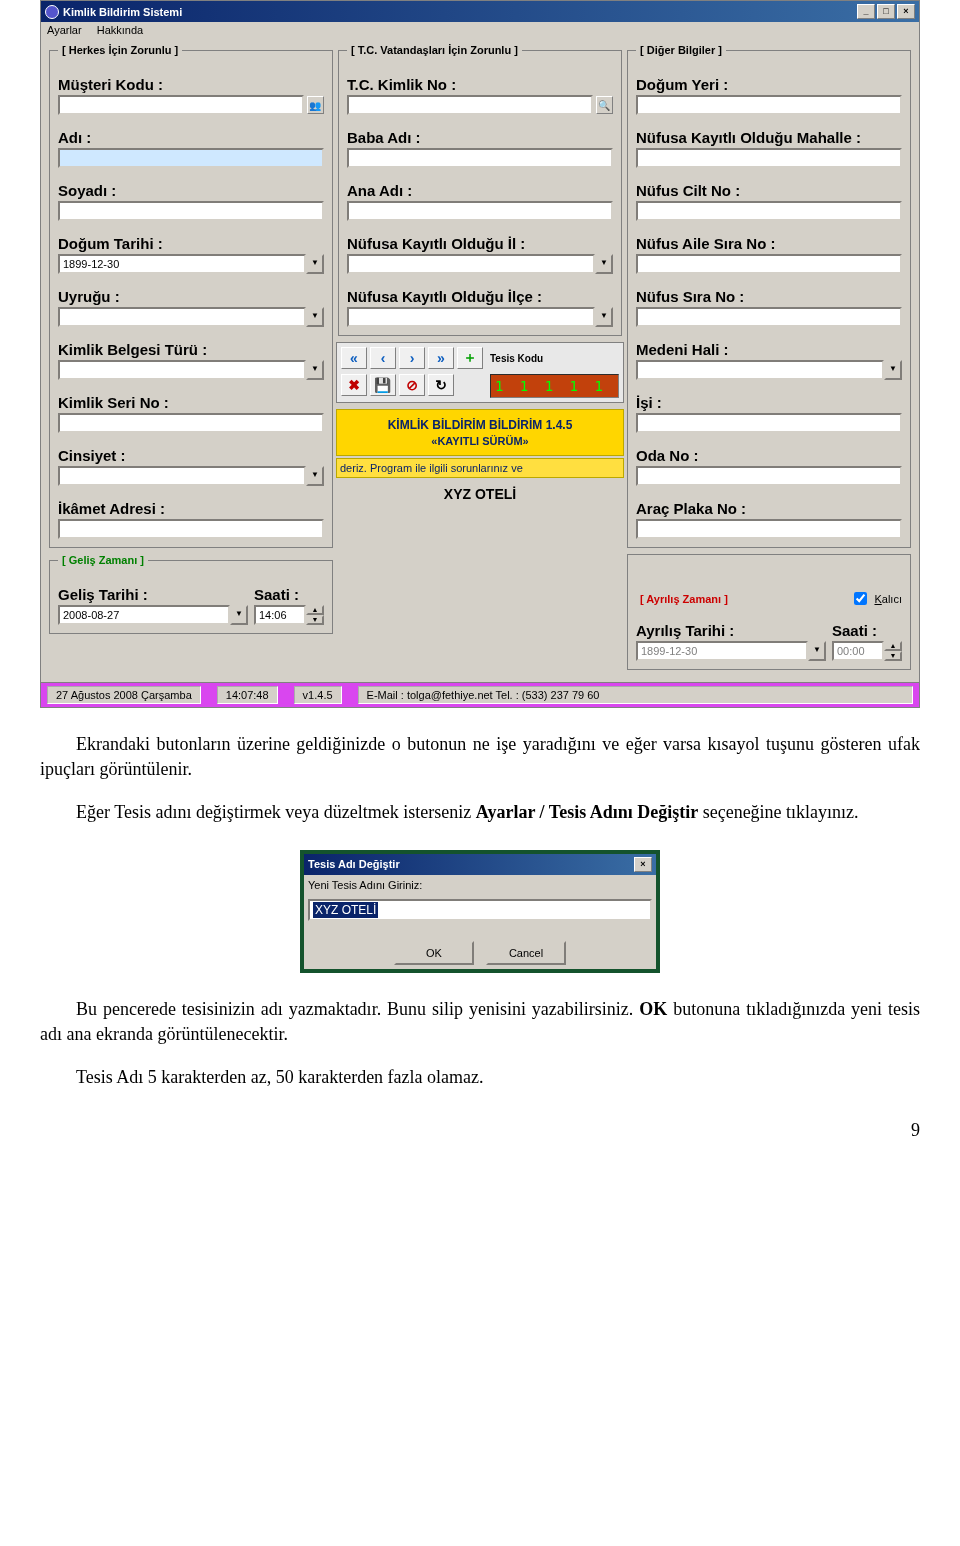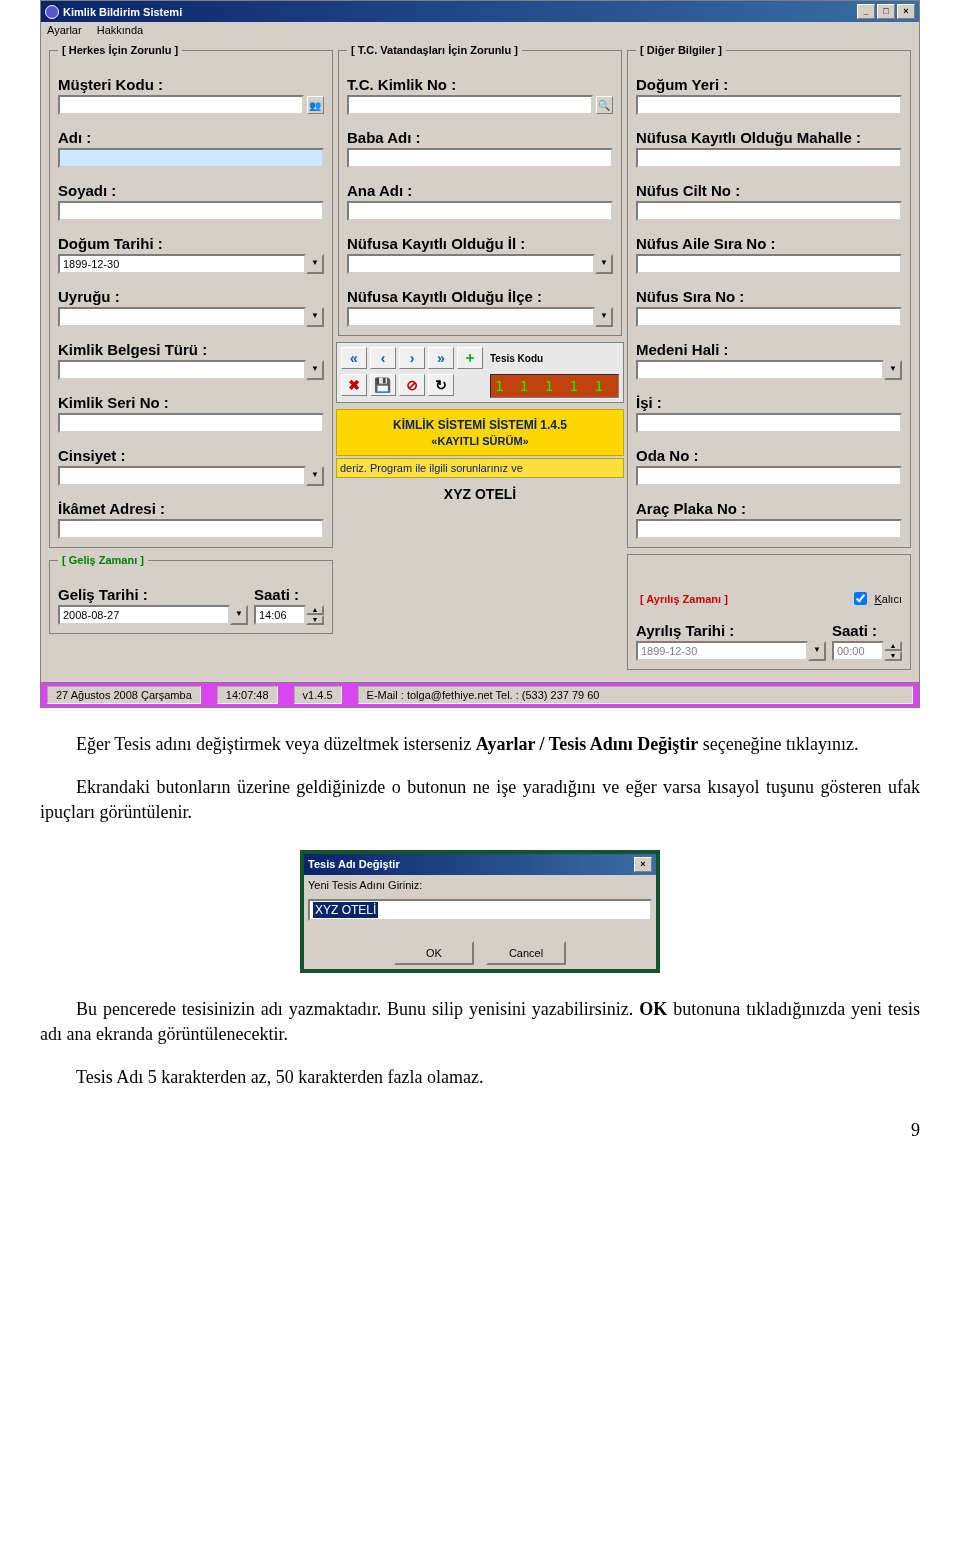--- a/index.html
+++ b/index.html
@@ -368,21 +368,21 @@
             <div class="nav-btn red">⊘</div>
             <div class="nav-btn">↻</div>
             <div style="width:26px"></div>
             <div class="tesis-kodu-box">
               <div class="digit-display">1 1 1 1 1</div>
             </div>
           </div>
         </div>
 
         <div class="yellow-banner">
-          <span>KİMLİK SİSTEMİ SİSTEMİ 1.4.5</span>
+          <span>KİMLİK BİLDİRİM BİLDİRİM 1.4.5</span>
           <span class="sub">«KAYITLI SÜRÜM»</span>
         </div>
         <div class="scroll-strip">deriz. Program ile ilgili sorunlarınız ve</div>
 
         <div class="hotel-name">XYZ OTELİ</div>
       </div>
 
       <div class="col">
         <fieldset>
           <legend>[ Diğer Bilgiler ]</legend>
@@ -451,24 +451,24 @@
 
     <div class="statusbar">
       <div>27 Ağustos 2008 Çarşamba</div>
       <div>14:07:48</div>
       <div>v1.4.5</div>
       <div class="grow">E-Mail : tolga@fethiye.net   Tel. : (533) 237 79 60</div>
     </div>
   </div>
 
   <div class="doc-text">
+    <p class="indent">Ekrandaki butonların üzerine geldiğinizde o butonun ne işe yaradığını ve eğer varsa kısayol tuşunu gösteren ufak ipuçları görüntülenir.</p>
     <p class="indent">
       <span>Eğer Tesis adını değiştirmek veya düzeltmek isterseniz </span><b>Ayarlar / Tesis Adını Değiştir</b><span> seçeneğine tıklayınız.</span>
     </p>
-    <p class="indent">Ekrandaki butonların üzerine geldiğinizde o butonun ne işe yaradığını ve eğer varsa kısayol tuşunu gösteren ufak ipuçları görüntülenir.</p>
   </div>
 
   <div class="dialog-wrap">
     <div class="dialog">
       <div class="titlebar">
         <span>Tesis Adı Değiştir</span>
         <div class="window-buttons">
           <div class="wbtn">×</div>
         </div>
       </div>

